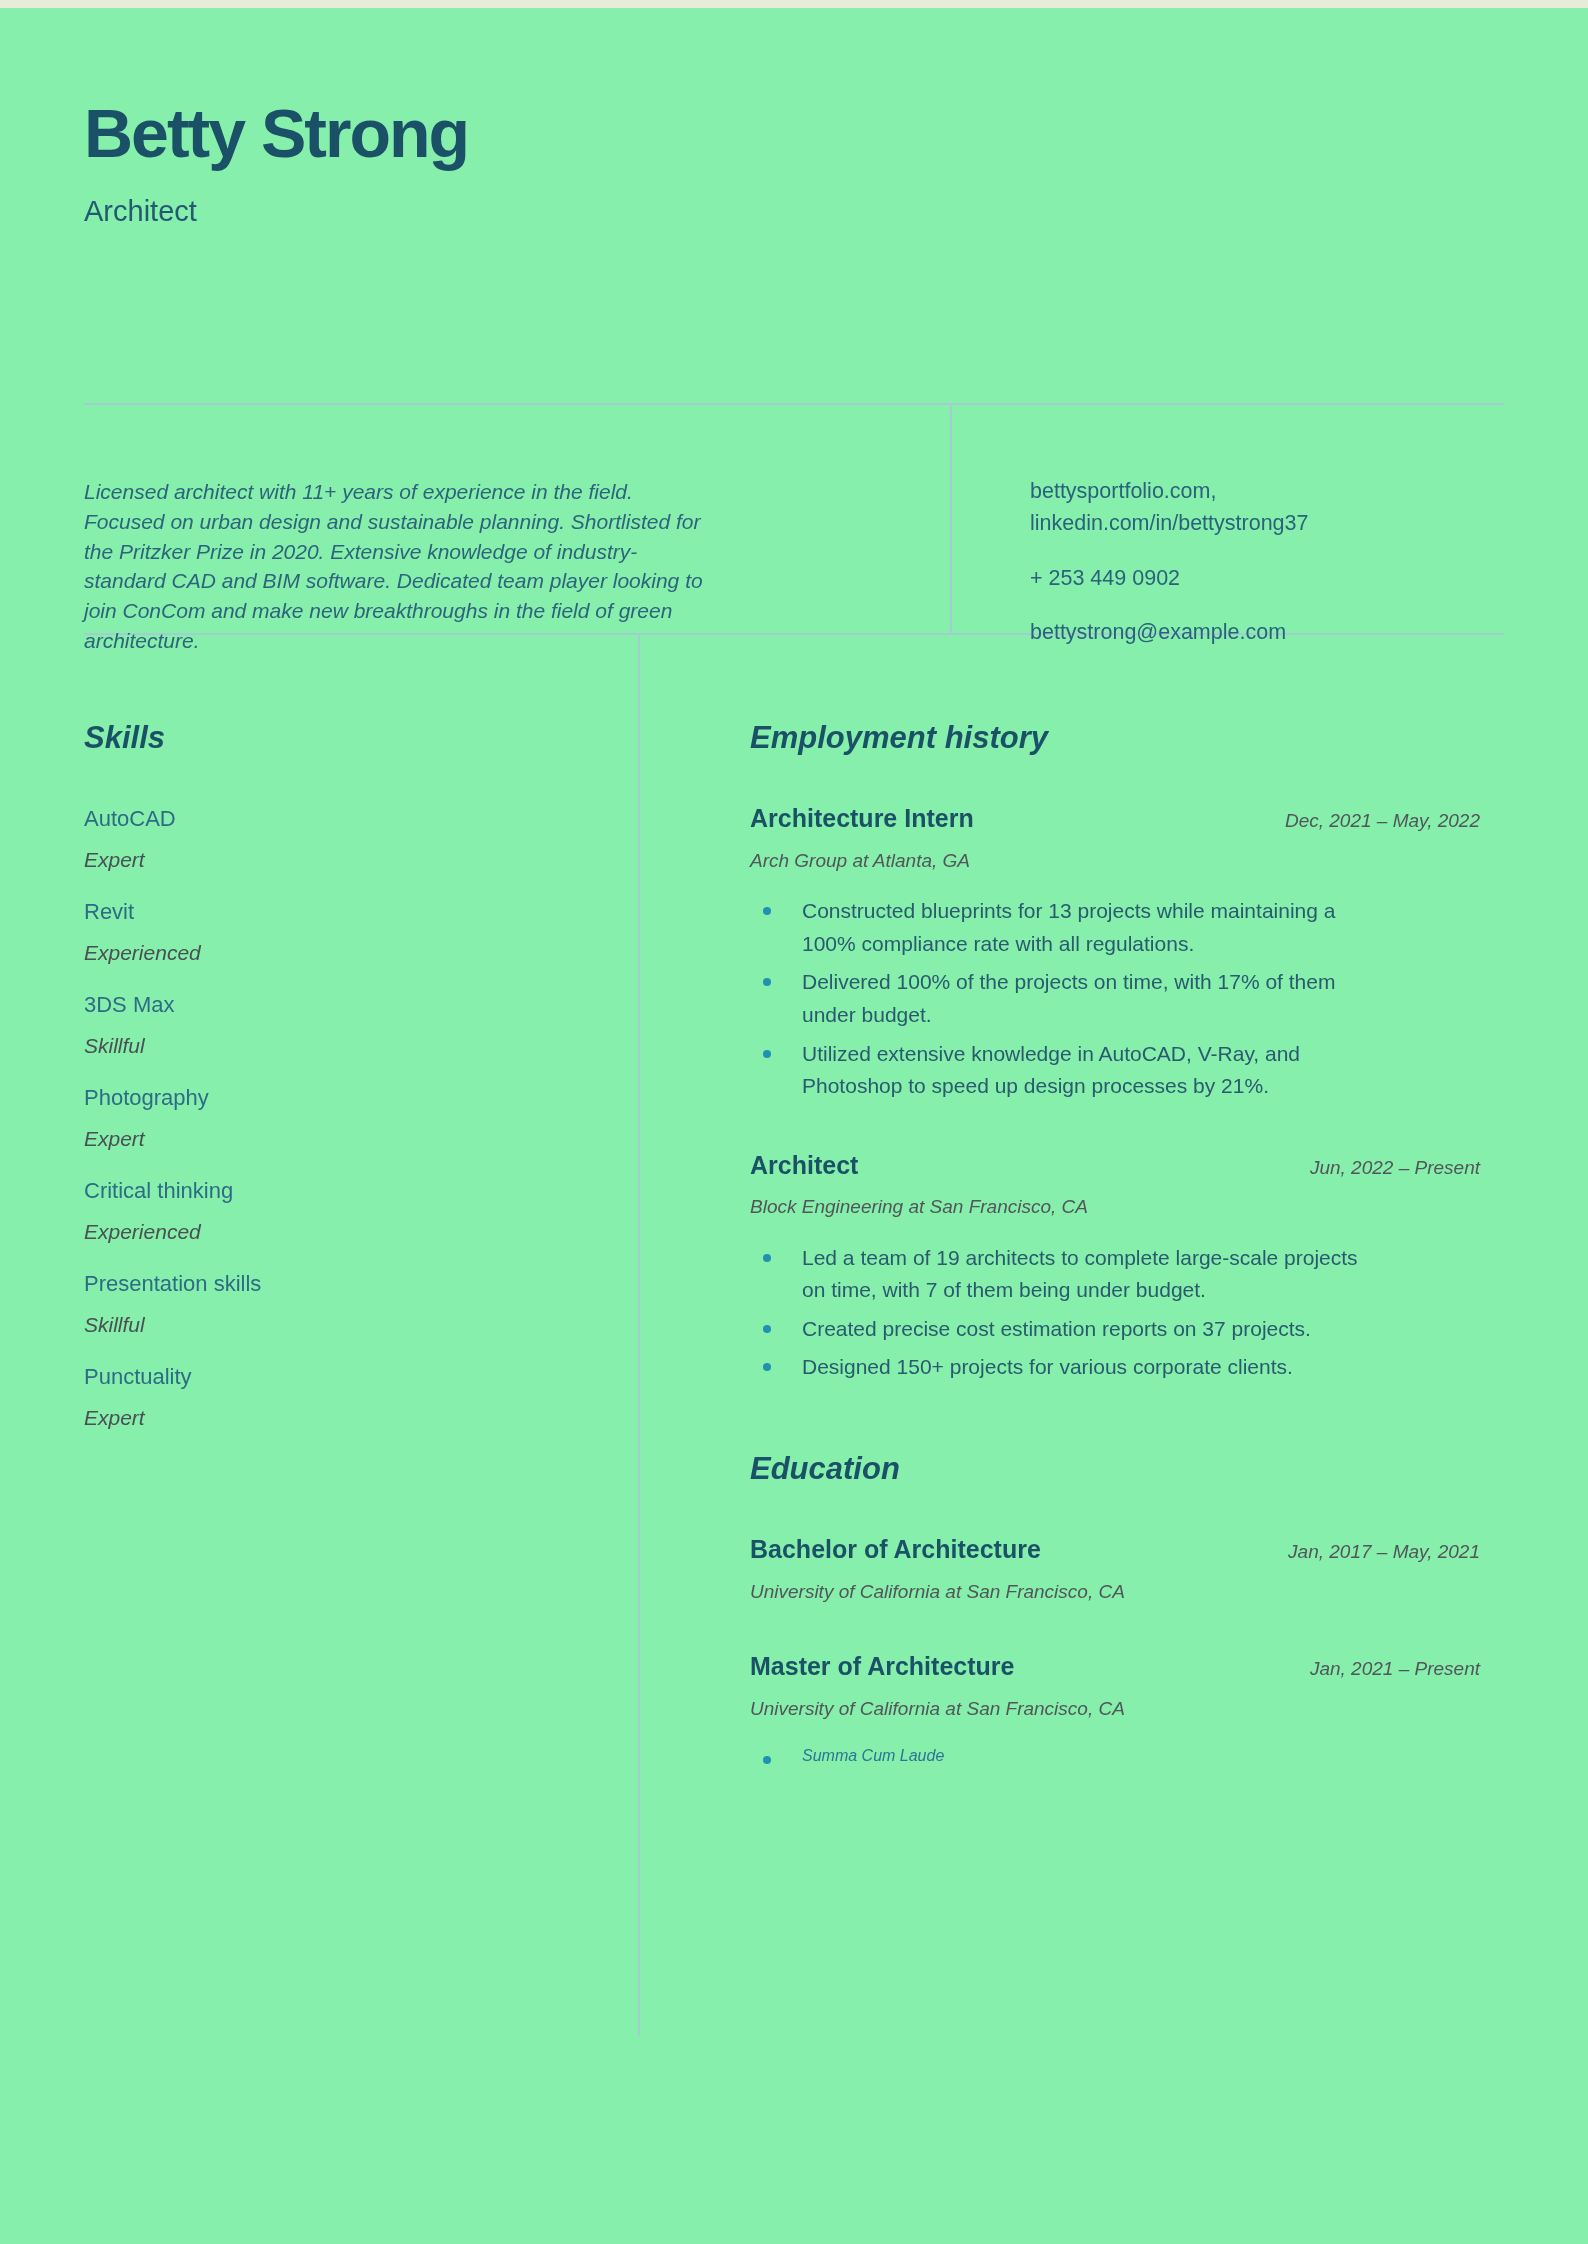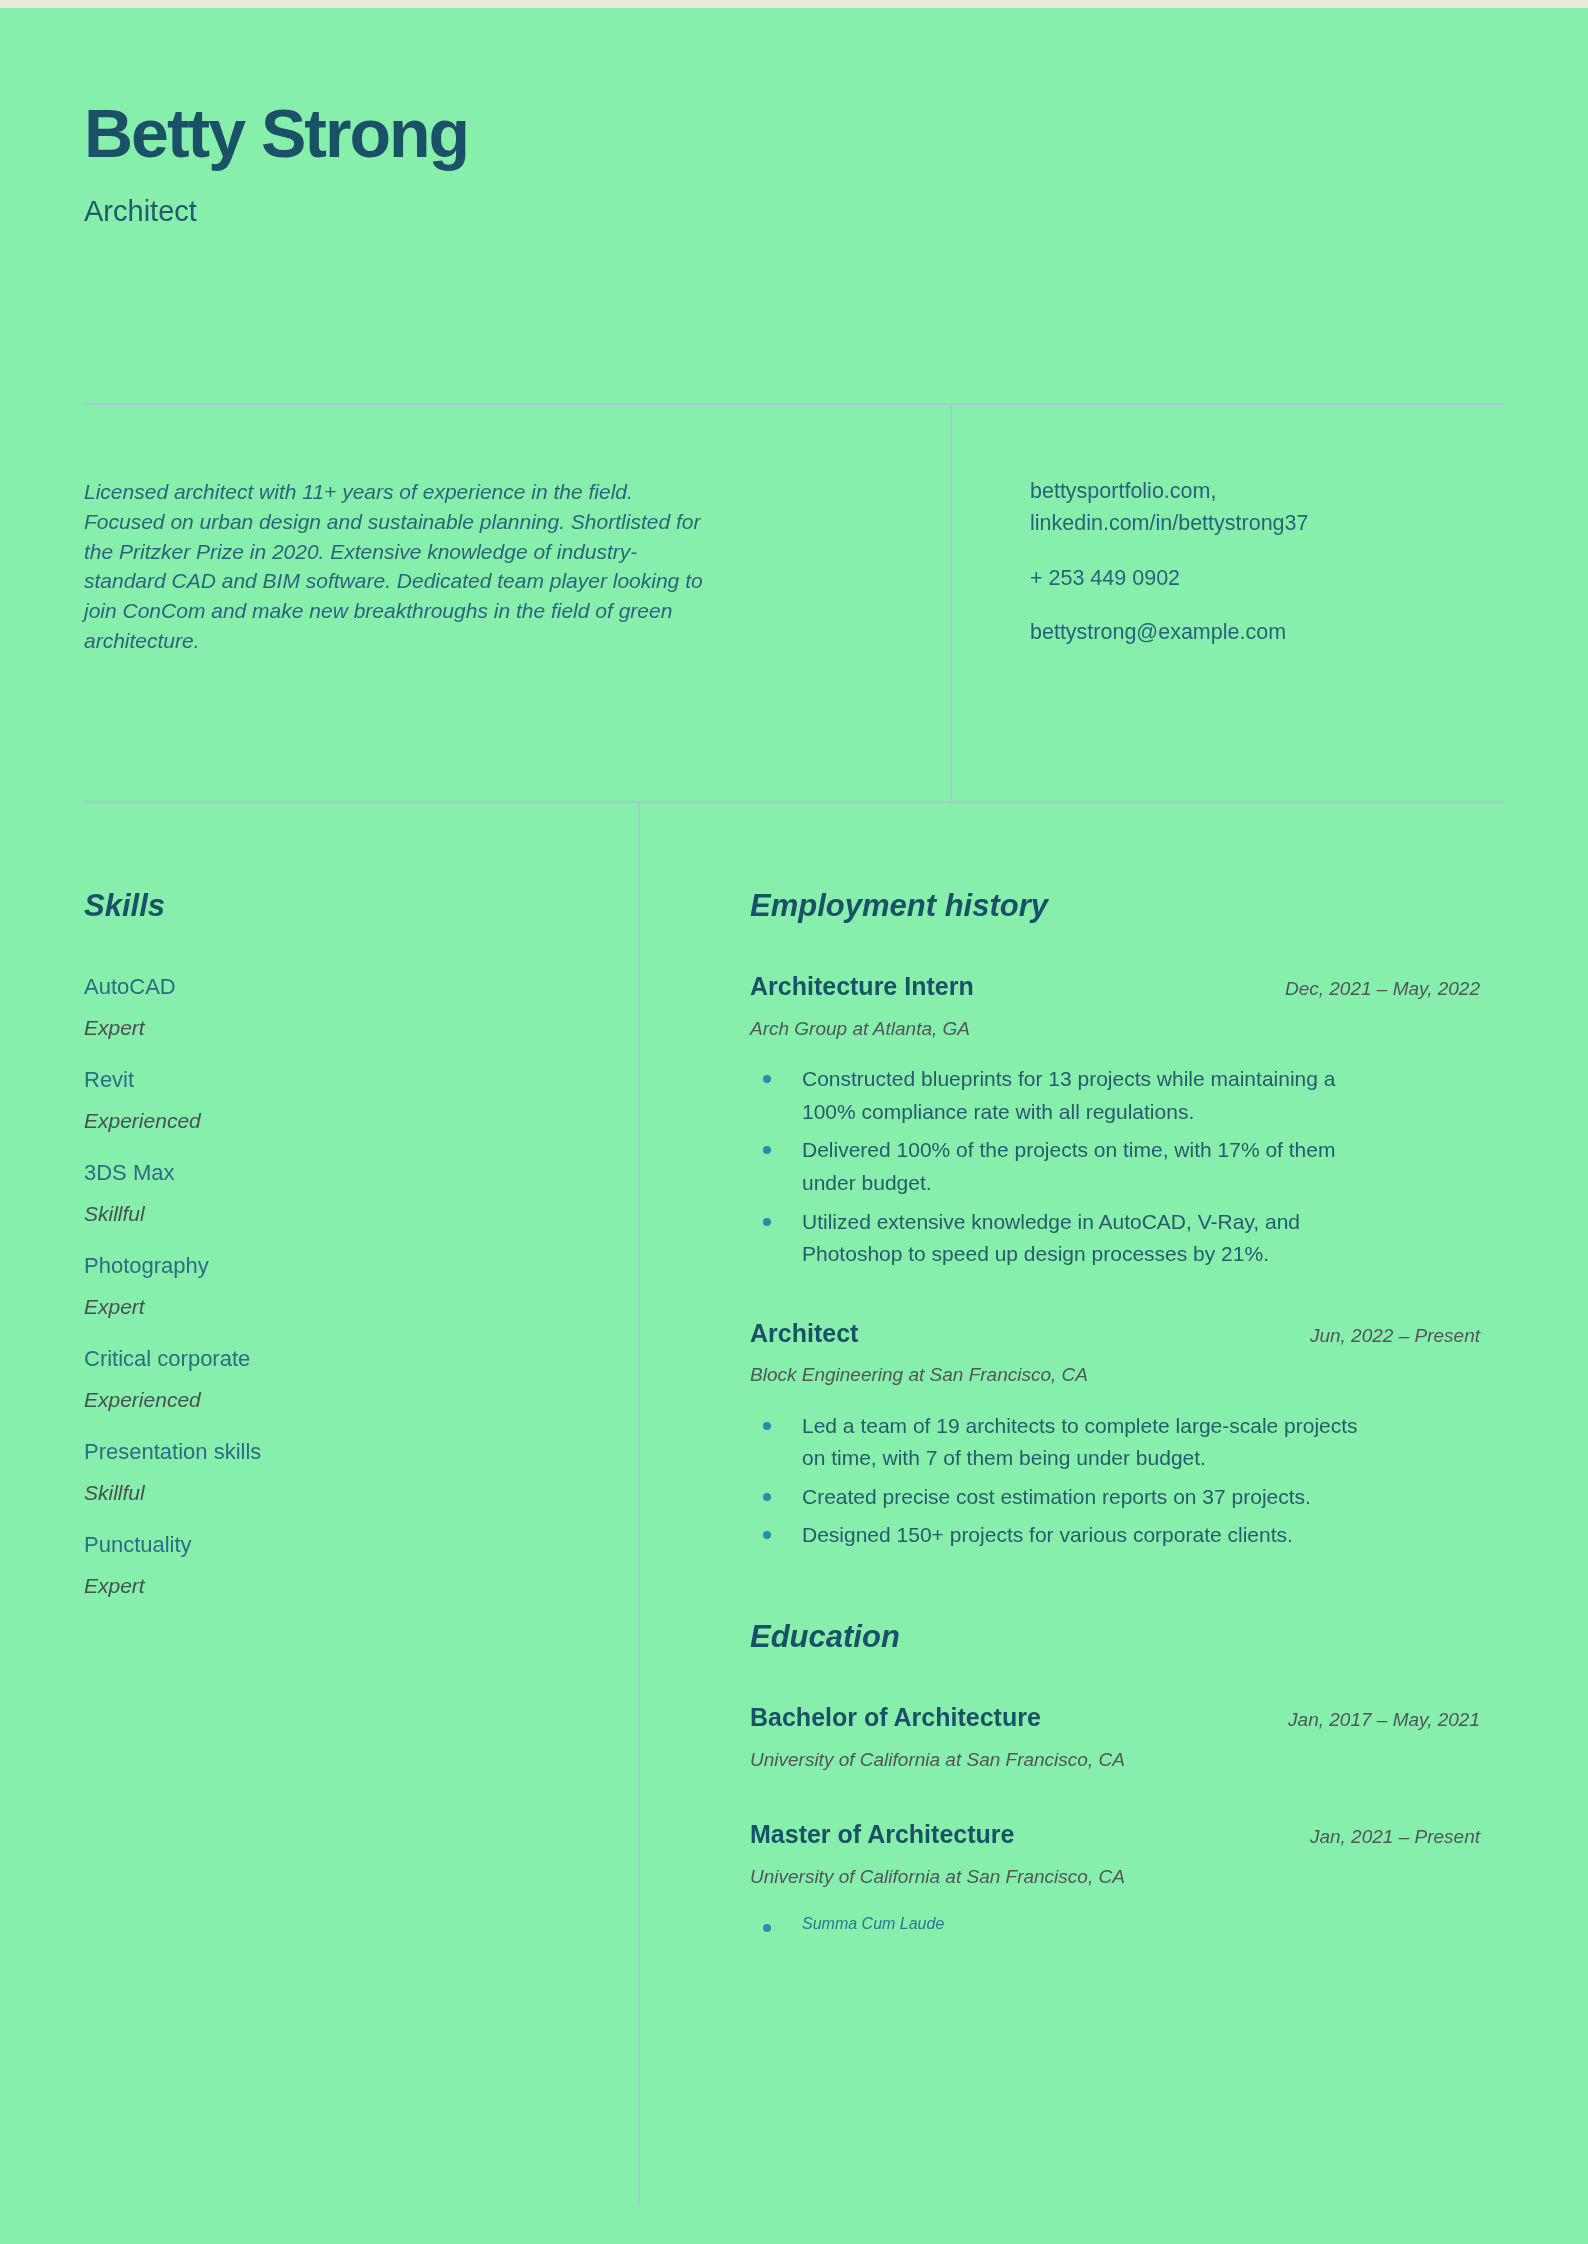--- a/index.html
+++ b/index.html
@@ -27,21 +27,21 @@
     margin-top:22px;
     font-size:29px; line-height:1.2;
     color:#235a70;
   }
 
   
   .rule { height:2px; background:#a3cdd0; margin:0 84px; }
   .vrule { width:2px; background:#a3cdd0; flex:0 0 2px; }
 
   
-  .top-row { display:flex; height:396px; margin:0 84px; }
+  .top-row { display:flex; height:228px; margin:0 84px; }
   .summary {
     width:866px; box-sizing:border-box;
     padding-top:72px; padding-right:236px;
   }
   .summary p {
     margin:0;
     font-style:italic;
     font-size:21px; line-height:1.42;
     color:#2e637c;
   }
@@ -166,21 +166,21 @@
       </div>
       <div class="skill">
         <div class="skill-name">3DS Max</div>
         <div class="skill-level">Skillful</div>
       </div>
       <div class="skill">
         <div class="skill-name">Photography</div>
         <div class="skill-level">Expert</div>
       </div>
       <div class="skill">
-        <div class="skill-name">Critical corporate</div>
+        <div class="skill-name">Critical thinking</div>
         <div class="skill-level">Experienced</div>
       </div>
       <div class="skill">
         <div class="skill-name">Presentation skills</div>
         <div class="skill-level">Skillful</div>
       </div>
       <div class="skill">
         <div class="skill-name">Punctuality</div>
         <div class="skill-level">Expert</div>
       </div>

